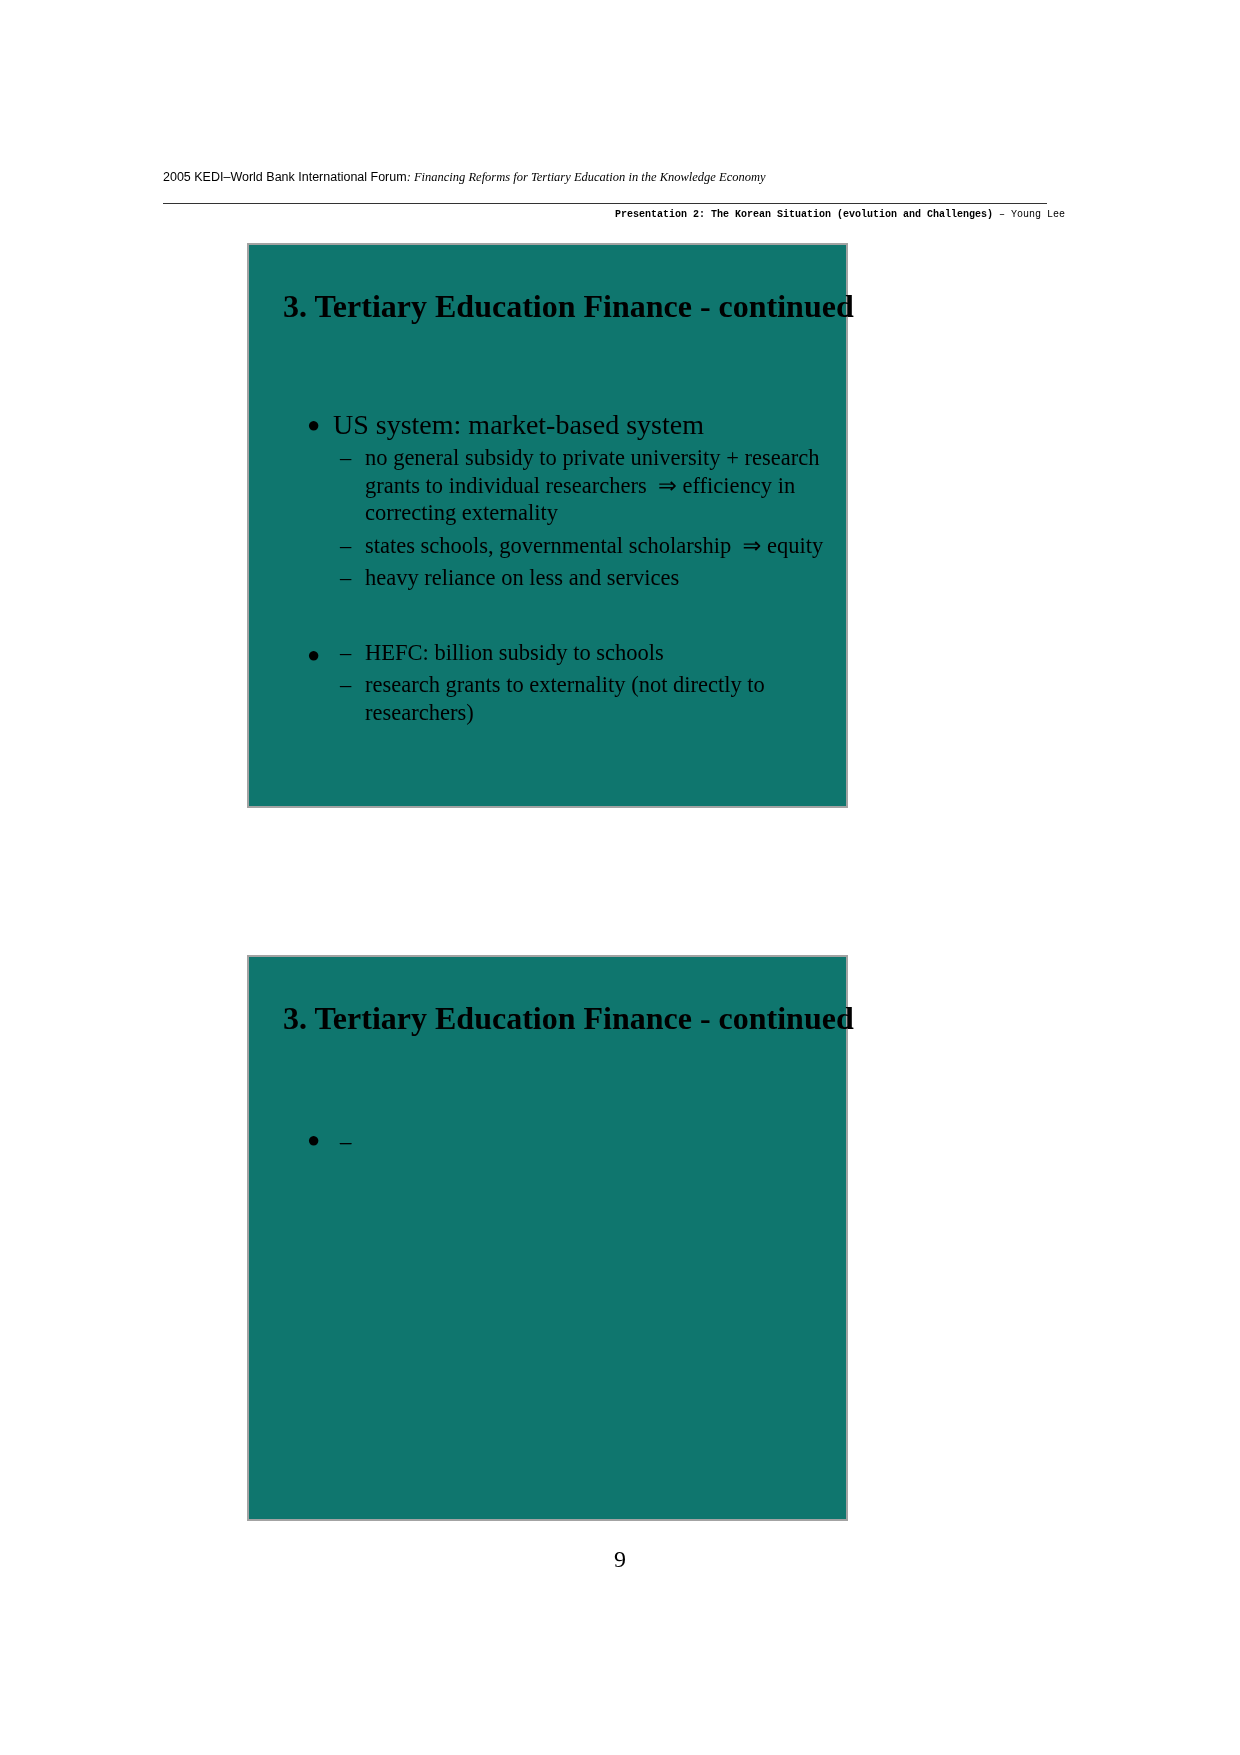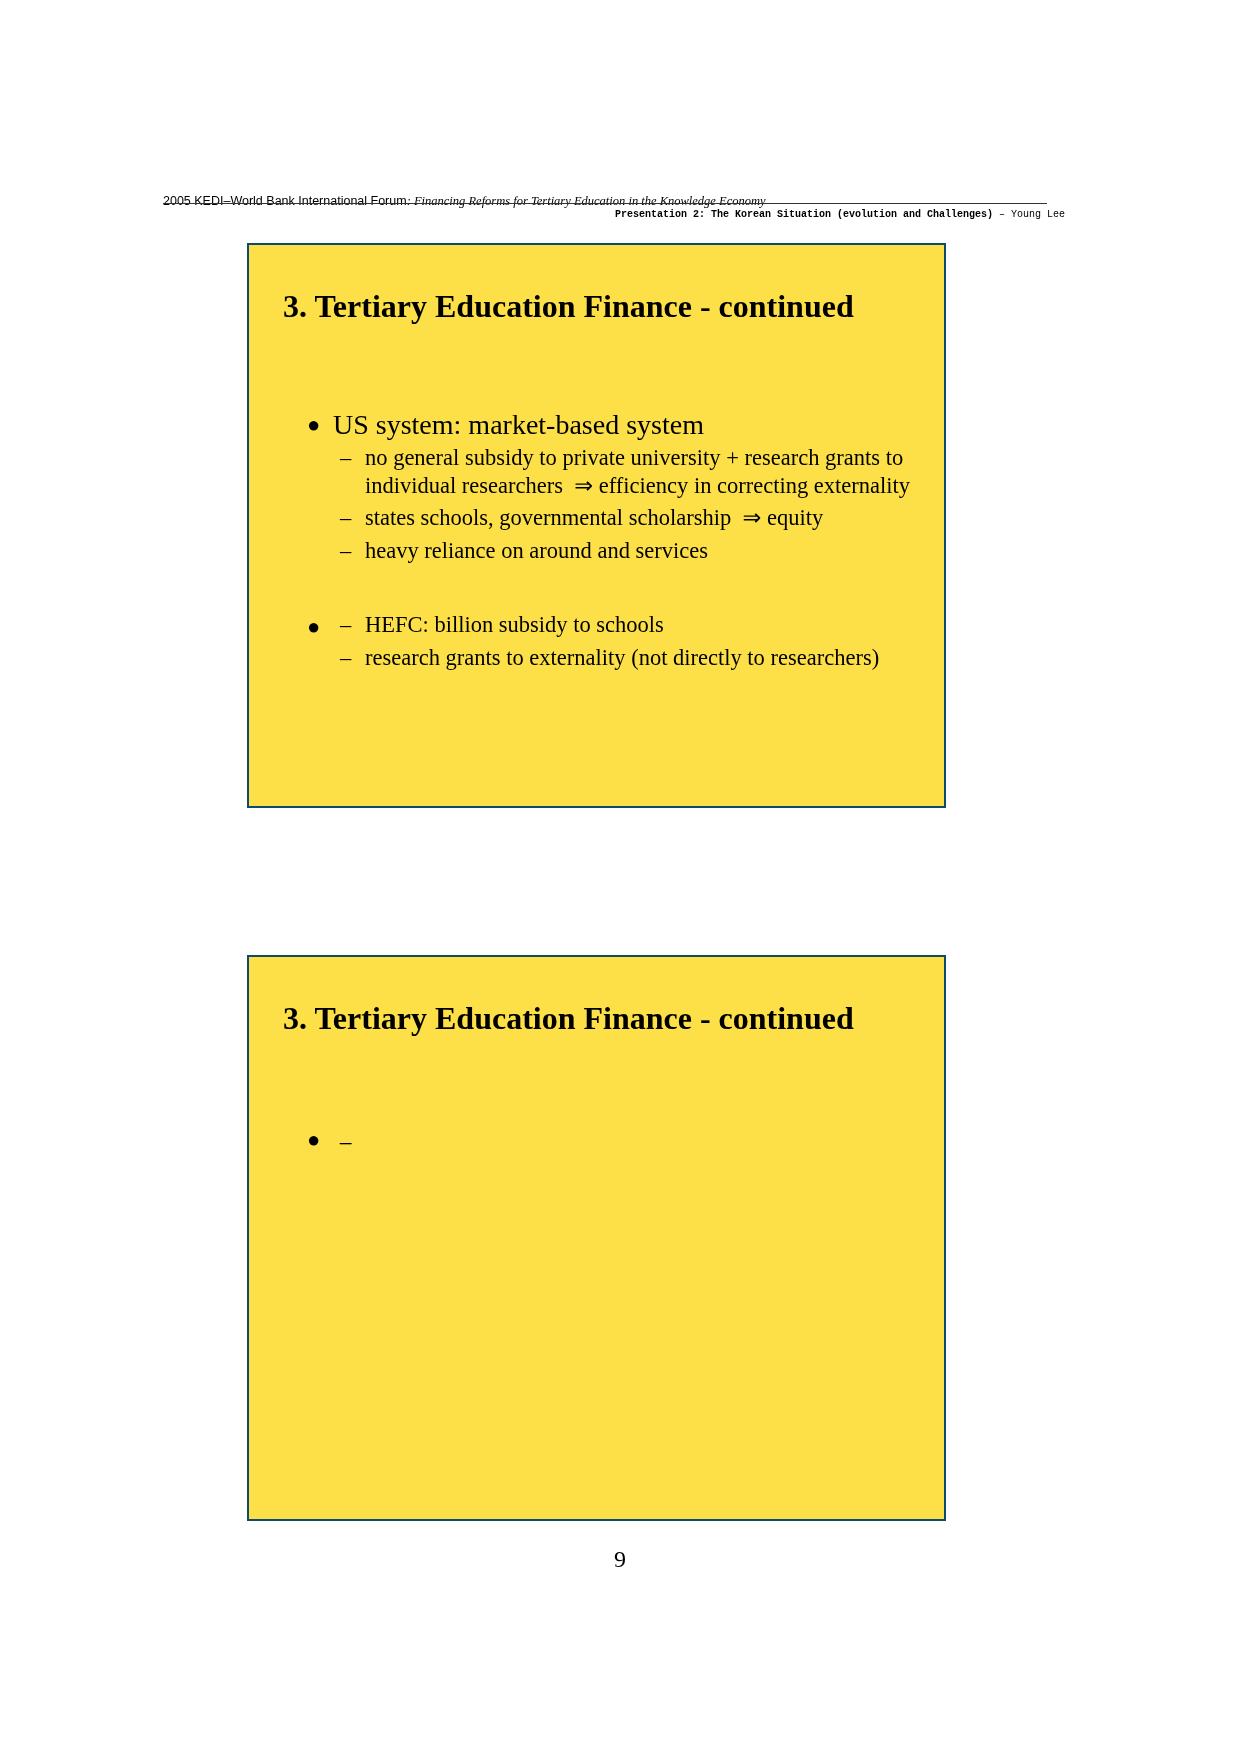--- a/index.html
+++ b/index.html
@@ -1,22 +1,22 @@
 <!DOCTYPE html>
 <html><head>
 <meta charset="utf-8">
 <style>
   html, body { margin:0; padding:0; background:#ffffff; }
   body { width:1240px; height:1755px; position:relative; overflow:hidden; color:#000; }
-  .hdr-left { position:absolute; left:163px; top:170px; font-family:"Liberation Sans", sans-serif; font-size:12.5px; white-space:nowrap;margin-top:24px; }
+  .hdr-left { position:absolute; left:163px; top:170px; font-family:"Liberation Sans", sans-serif; font-size:12.5px; white-space:nowrap; }
   .hdr-left .ital { font-family:"Liberation Serif", serif; font-style:italic; font-size:12.5px; }
   .hdr-rule { position:absolute; left:163px; top:203px; width:884px; height:0; border-top:1px solid #333; }
   .hdr-right { position:absolute; right:175px; top:209px; font-family:Liberation Mono, monospace; font-size:10px; white-space:nowrap; }
   .hdr-right b { font-weight:bold; }
-  .slide { position:absolute; left:247px; width:699px; border:2px solid #0c4a6e; box-sizing:border-box; background:#fde047; }
+  .slide { position:absolute; left:247px; width:601px; border:2px solid #a3a3a3; box-sizing:border-box; background:#0f766e; }
   .slide1 { top:243px; height:565px; }
   .slide2 { top:955px; height:566px; }
   .slide-title { position:absolute; left:34px; top:43px; font-family:"Liberation Serif", serif; font-weight:bold; font-size:32px; white-space:nowrap; }
   .content { position:absolute; left:58px; right:20px; font-family:"Liberation Serif", serif; }
   .slide1 .content { top:162px; }
   .slide2 .content { top:165px; }
   .bullet { position:relative; padding-left:26px; font-size:28px; line-height:35px; }
   .bullet .dot { position:absolute; left:0; top:0; font-size:22px; }
   .subs { margin:2px 0 0 0; padding:0; list-style:none; }
   .sub { position:relative; padding-left:58px; font-size:22.5px; line-height:27.5px; margin-bottom:5px; }
@@ -38,21 +38,21 @@
 <div class="slide slide1">
   <div class="slide-title">3. Tertiary Education Finance - continued</div>
   <div class="content">
     <div class="bullet">
       <span class="dot">●</span>
       <span>US system: market-based system</span>
     </div>
     <ul class="subs">
       <li class="sub"><span class="dash">–</span><span>no general subsidy to private university + research grants to individual researchers &nbsp;⇒ efficiency in correcting externality</span></li>
       <li class="sub"><span class="dash">–</span><span>states schools, governmental scholarship &nbsp;⇒ equity</span></li>
-      <li class="sub"><span class="dash">–</span><span>heavy reliance on around and services</span></li>
+      <li class="sub"><span class="dash">–</span><span>heavy reliance on less and services</span></li>
     </ul>
     <div class="gap"></div>
     <div class="bullet">
       <span class="dot">●</span>
     </div>
     <ul class="subs">
       <li class="sub"><span class="dash">–</span><span>HEFC: billion subsidy to schools</span></li>
       <li class="sub"><span class="dash">–</span><span>research grants to externality (not directly to researchers)</span></li>
     </ul>
   </div>

